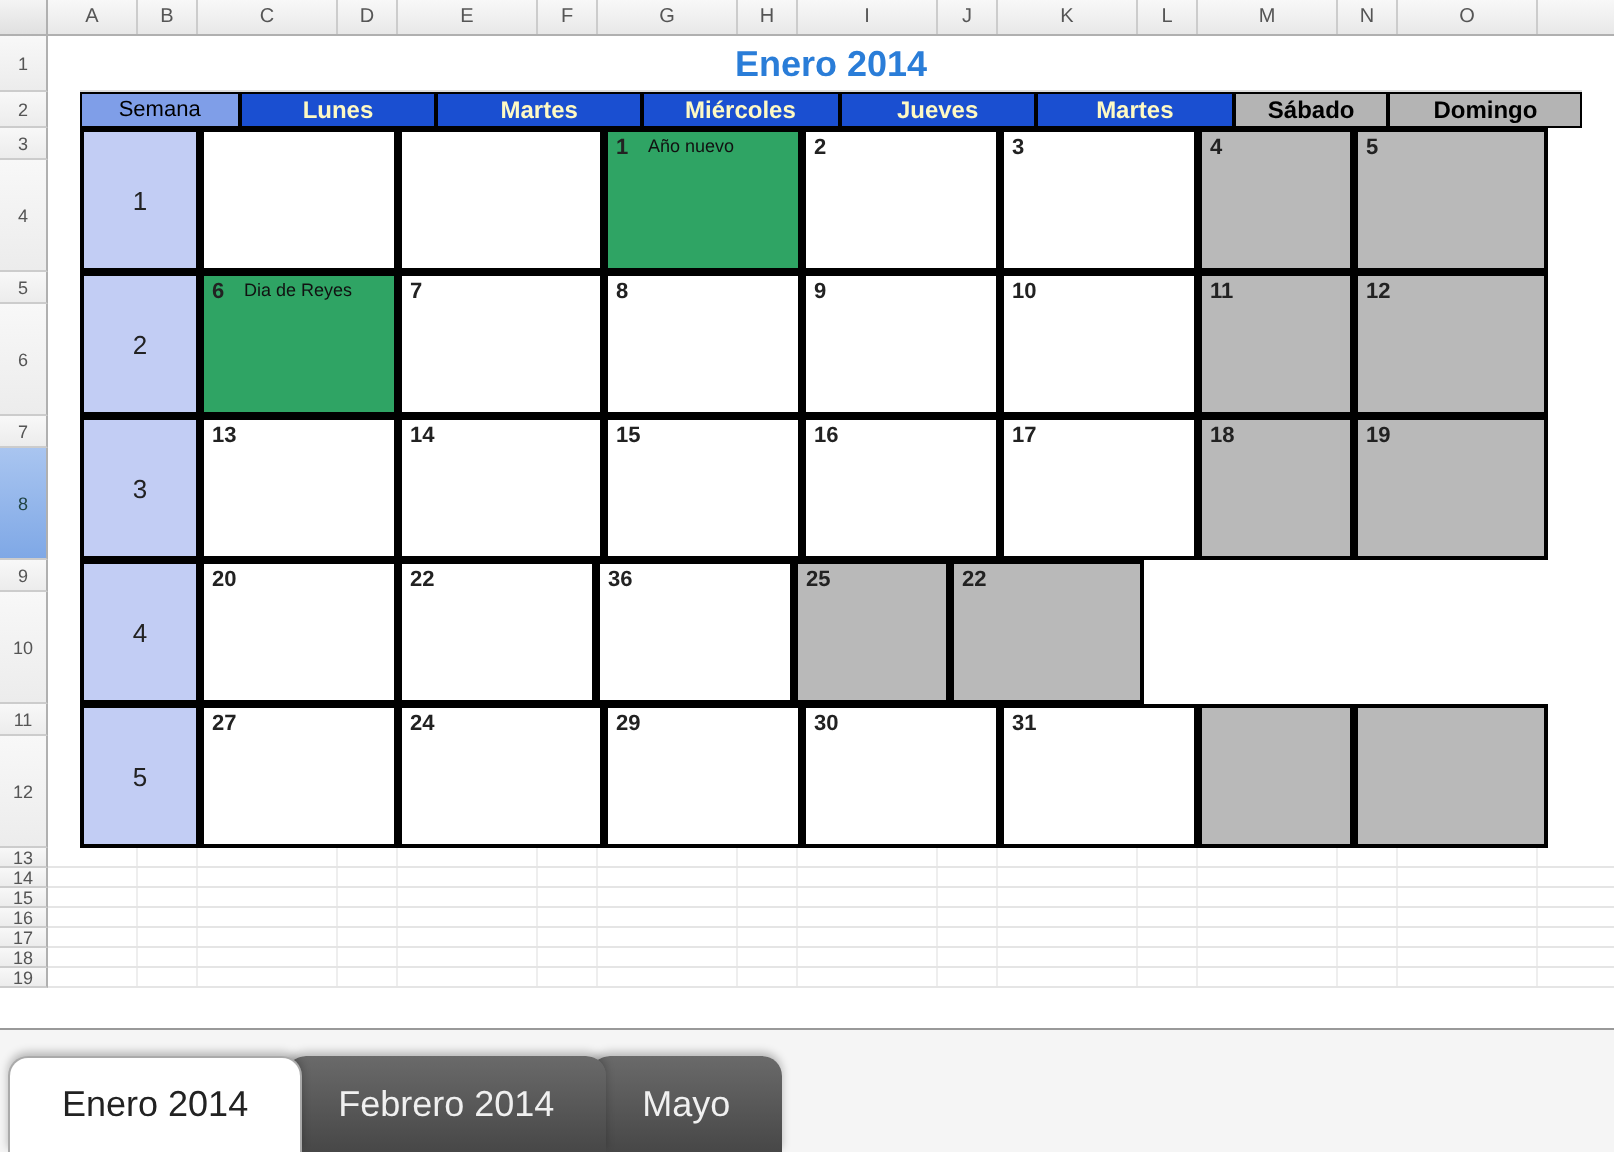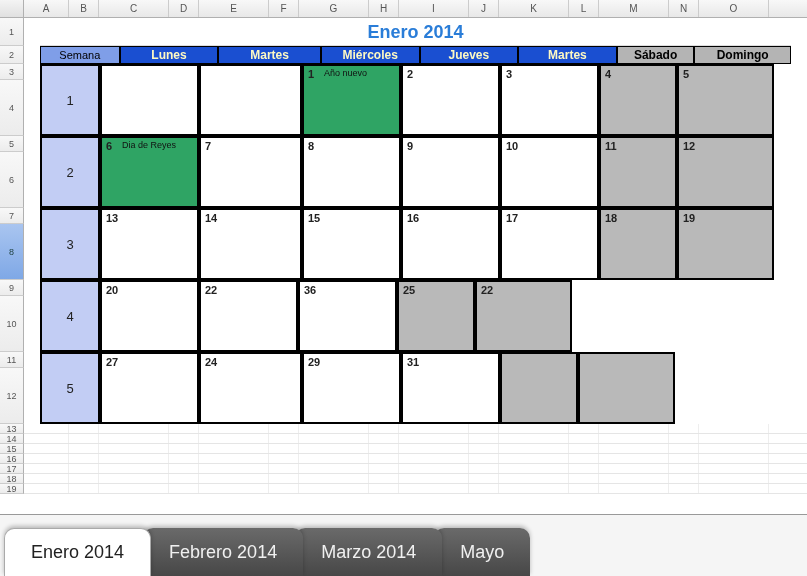--- a/index.html
+++ b/index.html
@@ -212,20 +212,23 @@
                 <div class="wkcell">5</div>
                 <div class="daycell w-mon">
                   <div class="dnum">27</div>
                 </div>
                 <div class="daycell w-mar">
                   <div class="dnum">24</div>
                 </div>
                 <div class="daycell w-mie">
                   <div class="dnum">29</div>
                 </div>
+                <div class="daycell w-jue">
+                  <div class="dnum">30</div>
+                </div>
                 <div class="daycell w-vie">
                   <div class="dnum">31</div>
                 </div>
                 <div class="daycell w-sab weekend"></div>
                 <div class="daycell w-dom weekend"></div>
               </div>
             </div>
         </div>
         <div id="faint-slot" style="position: absolute; left: 0px; top: 406px; right: 0px;">
             <div class="faint-row" style="height: 10px; position: relative;">
@@ -347,16 +350,15 @@
               <div class="fc" style="width: 30px;"></div>
               <div class="fc" style="width: 70px;"></div>
             </div>
           </div>
       </div>
     </div>
   </div>
   <div class="tabs" id="tabs-slot">
       <div class="tab active">Enero 2014</div>
       <div class="tab inactive">Febrero 2014</div>
-      <div class="tab inactive">Marzo 2014</div>
       <div class="tab inactive">Mayo</div>
     </div>
 </div>
 
 </body></html>

